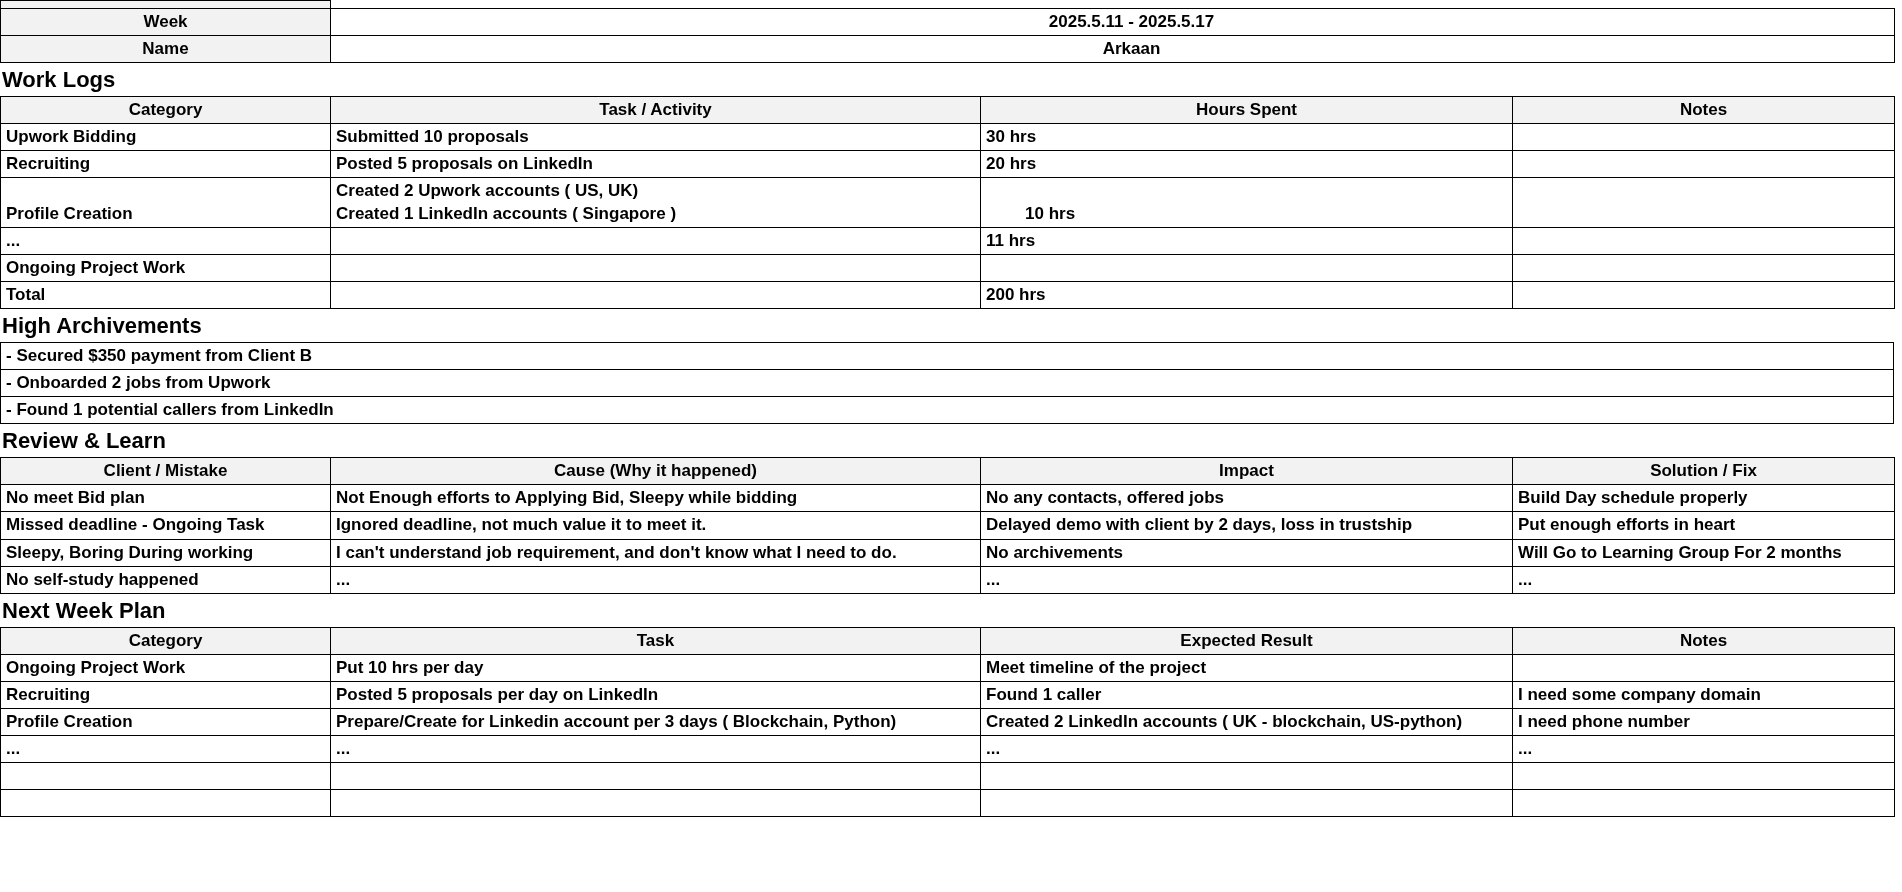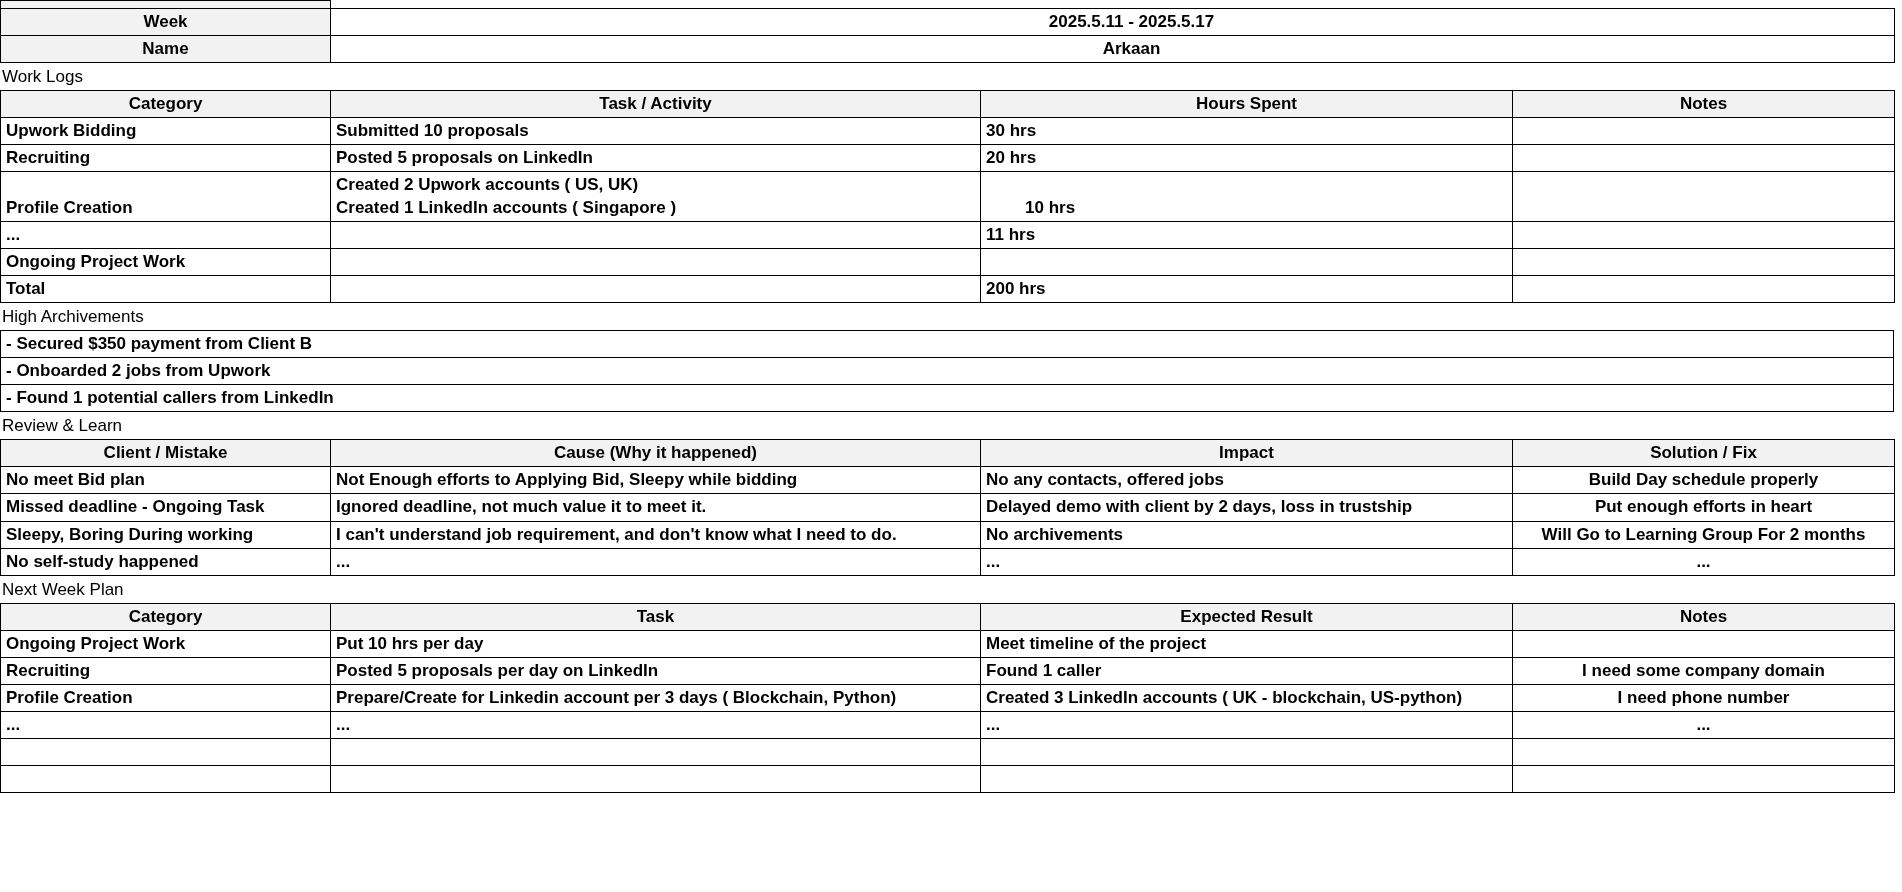--- a/index.html
+++ b/index.html
@@ -33,29 +33,29 @@
     vertical-align: top;
     line-height: 1.3;
     height: 27px;
     overflow: hidden;
     white-space: pre-line;
     text-align: left;
   }
   .c1 { width: 330px; }
   .c2 { width: 650px; }
   .c3 { width: 532px; margin-top: 44px; }
-  .c4 { width: 382px; text-align: center; }
+  .c4 { width: 382px; }
   .hdr {
     background: #f2f2f2;
     text-align: center;
   }
   .ctr { text-align: center; padding-left: 43px; }
   .section-title {
-    font-weight: normal;
-    font-size: 17px;
+    font-weight: bold;
+    font-size: 22px;
     padding: 4px 2px 3px 2px;
     border: none;
   }
   .noborder { border: none; }
   .topbar { height: 8px; }
   .empty-tall { height: 27px; }
 </style>
 </head>
 <body>
 
@@ -201,21 +201,21 @@
     </tr>
     <tr>
       <td class="c1">Recruiting</td>
       <td class="c2">Posted 5 proposals per day on LinkedIn</td>
       <td class="c3">Found 1 caller</td>
       <td class="c4">I need some company domain</td>
     </tr>
     <tr>
       <td class="c1">Profile Creation</td>
       <td class="c2">Prepare/Create  for Linkedin account per 3 days ( Blockchain, Python)</td>
-      <td class="c3">Created 3 LinkedIn accounts ( UK - blockchain, US-python)</td>
+      <td class="c3">Created 2 LinkedIn accounts ( UK - blockchain, US-python)</td>
       <td class="c4">I need phone number</td>
     </tr>
     <tr>
       <td class="c1">...</td>
       <td class="c2">...</td>
       <td class="c3">...</td>
       <td class="c4">...</td>
     </tr>
     <tr>
       <td class="c1 empty-tall"></td>

